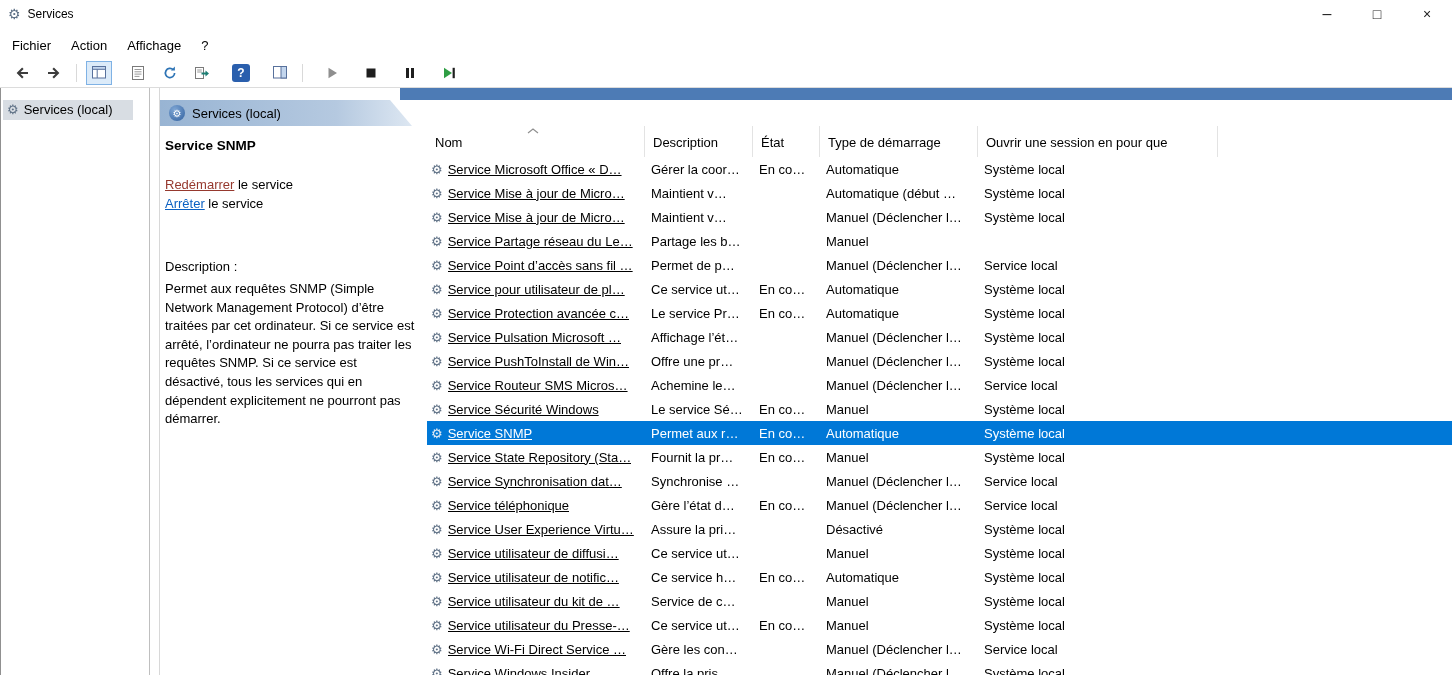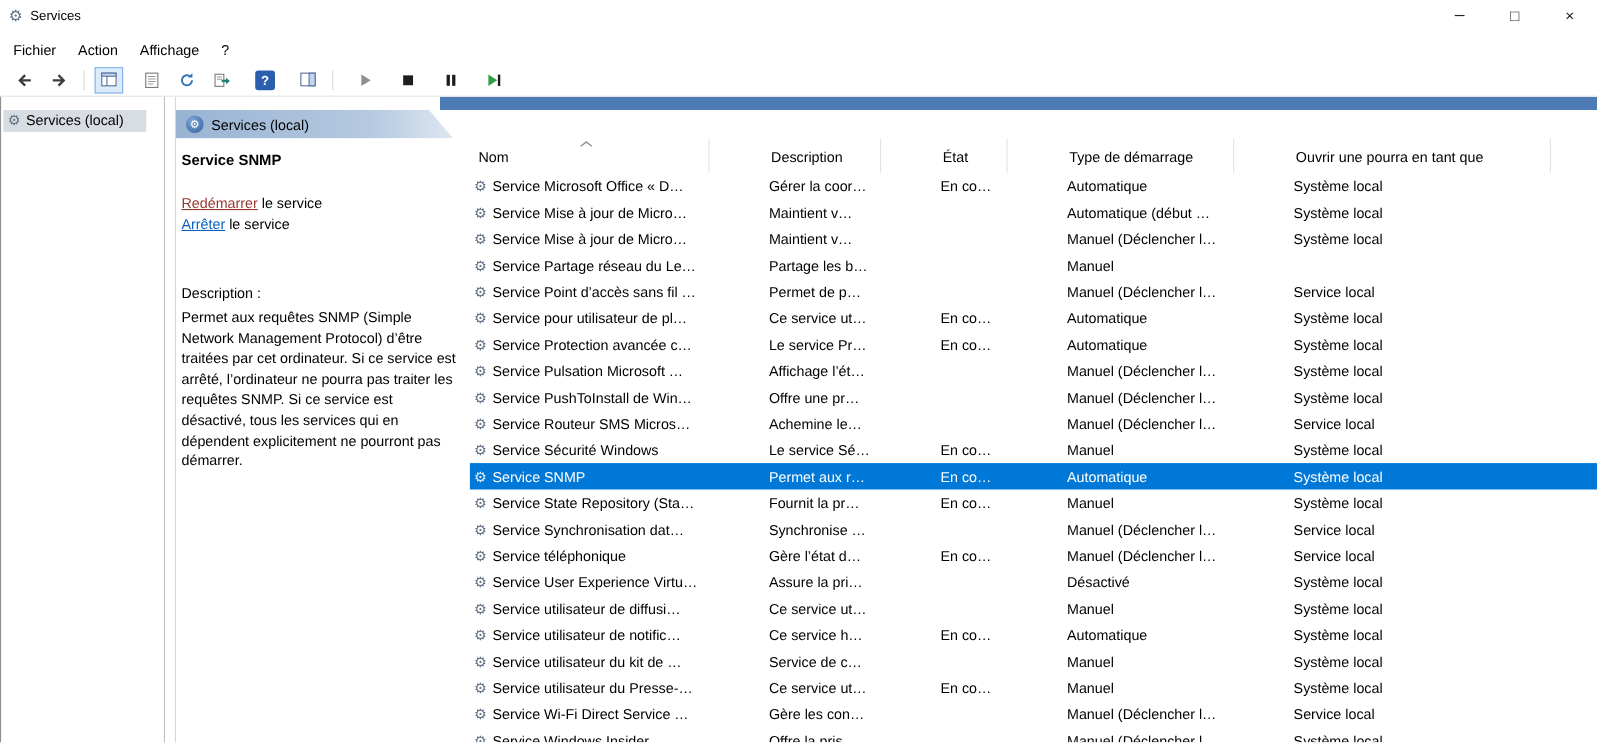--- a/index.html
+++ b/index.html
@@ -55,29 +55,29 @@
   .service-title { font-weight:700; font-size:13.5px; }
   .links { margin-top:22px; line-height:19px; }
   .link { text-decoration:underline; cursor:pointer; }
   .link-stop { color:#0b60c2; }
   .link-restart { color:#96392e; }
   .desc-label { margin-top:46px; }
   .desc-text { margin-top:6px; line-height:18.6px; width:254px; }
 
   
   .table-pane { flex:1; position:relative; overflow:hidden; }
-  .grid { display:grid; grid-template-columns:218px 108px 67px 158px 240px;gap:48px; }
+  .grid { display:grid; grid-template-columns:218px 108px 67px 158px 240px; }
   .sort-chevron { position:absolute; top:2px; left:100px; }
   .table-header { height:31px; }
   .th { display:flex; align-items:flex-end; padding:0 6px 7px 8px; border-right:1px solid #e3e3e3;
         font-size:13px; white-space:nowrap; overflow:hidden; }
   .row { height:24px; align-items:center; font-size:13px; }
   .cell { padding:0 6px; white-space:nowrap; overflow:hidden; display:flex; align-items:center; height:100%; }
   .cell-name { gap:5px; padding-left:4px; }
-  .cell-name .txt { white-space:nowrap; overflow:hidden; }
+  .cell-name .txt { white-space:nowrap; overflow:hidden;text-decoration:underline; }
   .gear { font-size:13px; color:#5f7186; flex:0 0 auto; line-height:1; }
   .row.selected { background:#0078d7; color:#fff; }
   .row.selected .gear { color:#e4ebf3; }
 </style>
 </head>
 <body>
 
 <div>
 
   <div class="titlebar">
@@ -214,21 +214,21 @@
 
         <div class="table-pane">
           <svg class="sort-chevron" width="12" height="6">
             <polyline points="1,5 6,1 11,5" fill="none" stroke="#8f8f8f" stroke-width="1.2"></polyline>
           </svg>
           <div class="table-header grid">
             <div class="th">Nom</div>
             <div class="th">Description</div>
             <div class="th">État</div>
             <div class="th">Type de démarrage</div>
-            <div class="th">Ouvrir une pourra en tant que</div>
+            <div class="th">Ouvrir une session en pour que</div>
           </div>
           <div class="rows">
   <div class="row grid">
     <div class="cell cell-name">
       <span class="gear">⚙</span>
       <span class="txt">Service Microsoft Office « D…</span>
     </div>
     <div class="cell cell-desc">Gérer la coor…</div>
     <div class="cell cell-state">En co…</div>
     <div class="cell cell-startup">Automatique</div>

